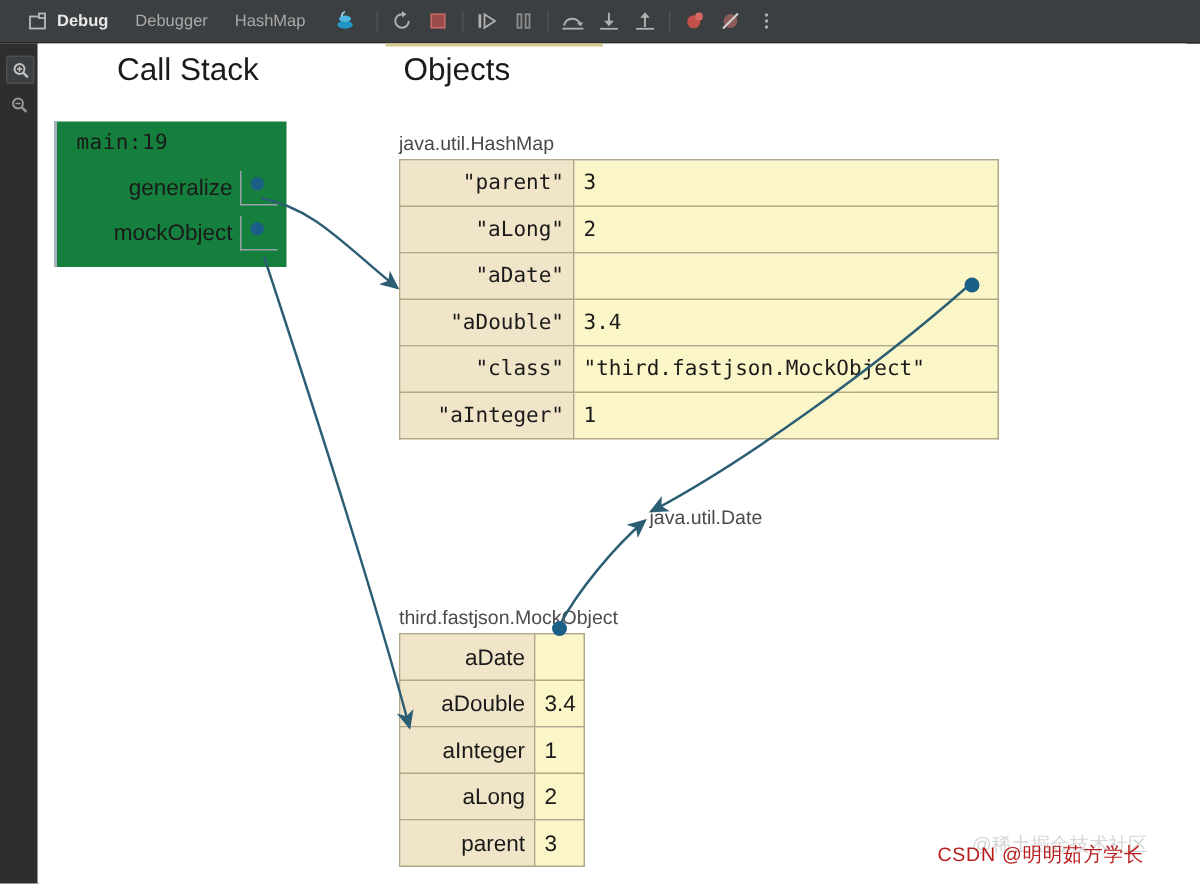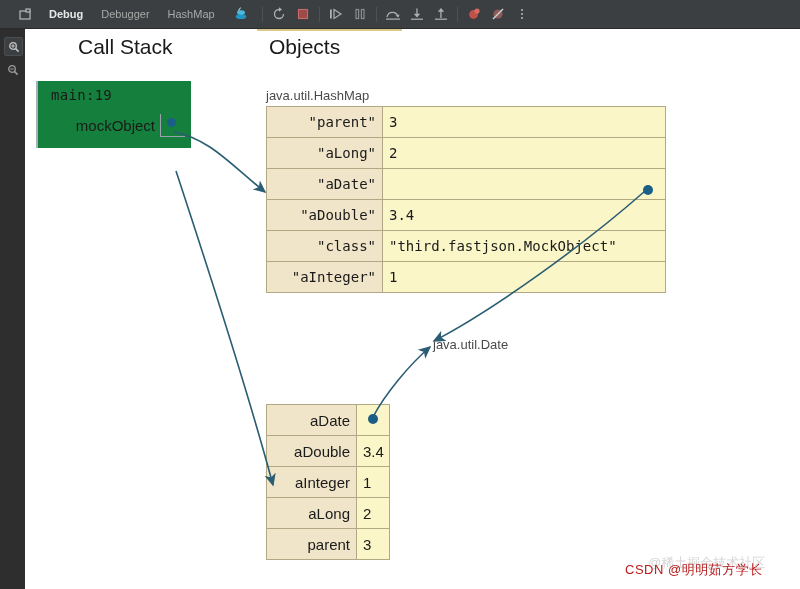--- a/index.html
+++ b/index.html
@@ -23,21 +23,21 @@
     background: #3c3f41;
     border-bottom: 1px solid #2b2b2b;
     display: flex;
     align-items: center;
     box-sizing: border-box;
     padding-left: 8px;
   }
   .tb-tab {
     display: flex;
     align-items: center;
-    gap: 16px;
+    gap: 5px;
     font-size: 11px;
     color: #a9a9a9;
     padding: 0 9px;
     height: 29px;
     line-height: 29px;
     white-space: nowrap;
   }
   .tb-tab.active { color: #e8e8e8; font-weight: bold; }
   .tb-sep {
     width: 1px; height: 15px;
@@ -348,20 +348,26 @@
 <div class="canvas">
 
   <div class="top-strip"></div>
 
   <div class="hdr" id="hdr-callstack">Call Stack</div>
   <div class="hdr" id="hdr-objects">Objects</div>
 
   <div class="frame">
     <div class="frame-title">main:19</div>
 
+    <div class="frame-row">
+      <span>generalize</span>
+      <span class="ptr-box">
+        <span class="ptr-dot"></span>
+      </span>
+    </div>
 
     <div class="frame-row">
       <span>mockObject</span>
       <span class="ptr-box">
         <span class="ptr-dot"></span>
       </span>
     </div>
   </div>
 
   <div class="obj" id="hashmap">
@@ -390,20 +396,21 @@
       </tr>
       <tr>
         <td class="k-cell">"aInteger"</td>
         <td class="v-cell">1</td>
       </tr>
     </tbody>
       </table>
   </div>
 
   <div class="obj" id="mockobj">
+    <div class="obj-label">third.fastjson.MockObject</div>
     <table class="obj-table">
       <tbody>
           <tr>
         <td class="k-cell">aDate</td>
         <td class="v-cell"></td>
       </tr>
       <tr>
         <td class="k-cell">aDouble</td>
         <td class="v-cell">3.4</td>
       </tr>

